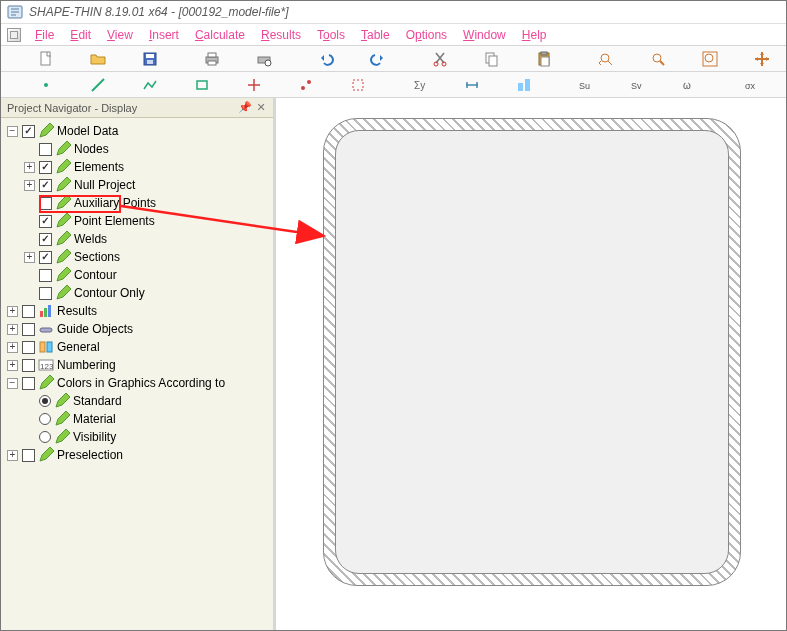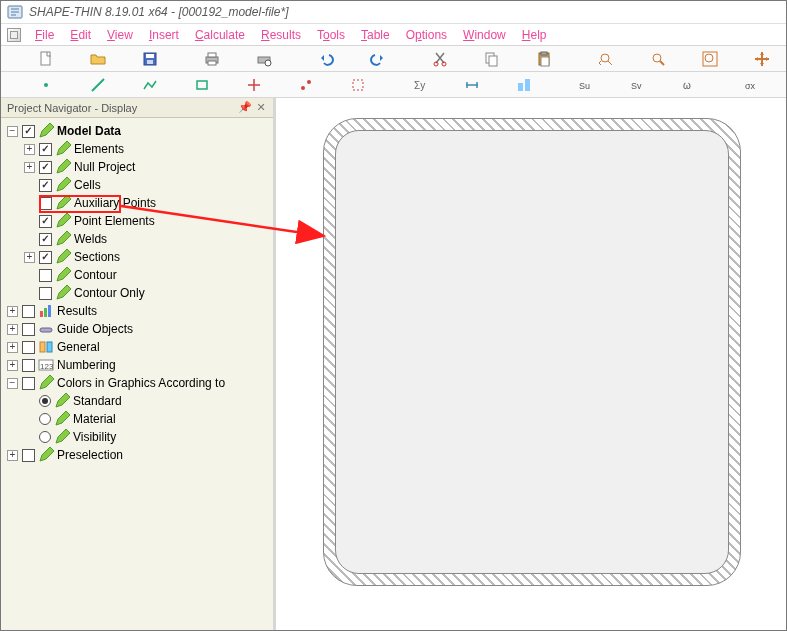--- a/index.html
+++ b/index.html
@@ -103,21 +103,21 @@
     width:12px; height:12px; border:1px solid #555; border-radius:50%;
     margin-right:3px; background:#fff; display:flex; align-items:center; justify-content:center;
     cursor:default;
   }
   .rb.on::after { content:""; width:6px; height:6px; border-radius:50%; background:#333; }
   .node-icon {
     width:16px; height:16px; margin-right:3px;
     display:flex; align-items:center; justify-content:center;text-align:center;
   }
   .node-label { white-space:nowrap; }
-  .node-label.bold { font-weight:bold; }
+  .node-label.bold { font-weight:normal; }
   .highlight-box {
     position:absolute; border:2px solid #ff1e1e; pointer-events:none;
   }
   .arrow-svg { position:absolute; pointer-events:none; }
   
   .viewport {
     flex:1; position:relative; background:#fff;
   }
   .shape-outer {
     position:absolute; left:47px; top:20px;
@@ -501,20 +501,29 @@
         <span class="expander">−</span>
         <span class="cb checked"></span>
         <span class="node-icon">
             <svg viewBox="0 0 16 16">
               <path d="M2 14l2-6 8-8 4 4-8 8z" fill="#8c4" stroke="#593"></path>
             </svg>
           </span>
         <span class="node-label bold">Model Data</span>
       </div>
 
+      <div class="node" style="padding-left:36px">
+        <span class="cb"></span>
+        <span class="node-icon">
+            <svg viewBox="0 0 16 16">
+              <path d="M2 14l2-6 8-8 4 4-8 8z" fill="#8c4" stroke="#593"></path>
+            </svg>
+          </span>
+        <span class="node-label">Nodes</span>
+      </div>
 
       <div class="node" style="padding-left:21px">
         <span class="expander">+</span>
         <span class="cb checked"></span>
         <span class="node-icon">
             <svg viewBox="0 0 16 16">
               <path d="M2 14l2-6 8-8 4 4-8 8z" fill="#8c4" stroke="#593"></path>
             </svg>
           </span>
         <span class="node-label">Elements</span>
@@ -524,29 +533,20 @@
         <span class="expander">+</span>
         <span class="cb checked"></span>
         <span class="node-icon">
             <svg viewBox="0 0 16 16">
               <path d="M2 14l2-6 8-8 4 4-8 8z" fill="#8c4" stroke="#593"></path>
             </svg>
           </span>
         <span class="node-label">Null Project</span>
       </div>
 
-      <div class="node" style="padding-left:36px">
-        <span class="cb checked"></span>
-        <span class="node-icon">
-            <svg viewBox="0 0 16 16">
-              <path d="M2 14l2-6 8-8 4 4-8 8z" fill="#8c4" stroke="#593"></path>
-            </svg>
-          </span>
-        <span class="node-label">Cells</span>
-      </div>
 
       <div class="node" style="padding-left:36px">
         <span class="cb"></span>
         <span class="node-icon">
             <svg viewBox="0 0 16 16">
               <path d="M2 14l2-6 8-8 4 4-8 8z" fill="#8c4" stroke="#593"></path>
             </svg>
           </span>
         <span class="node-label">Auxiliary Points</span>
       </div>

